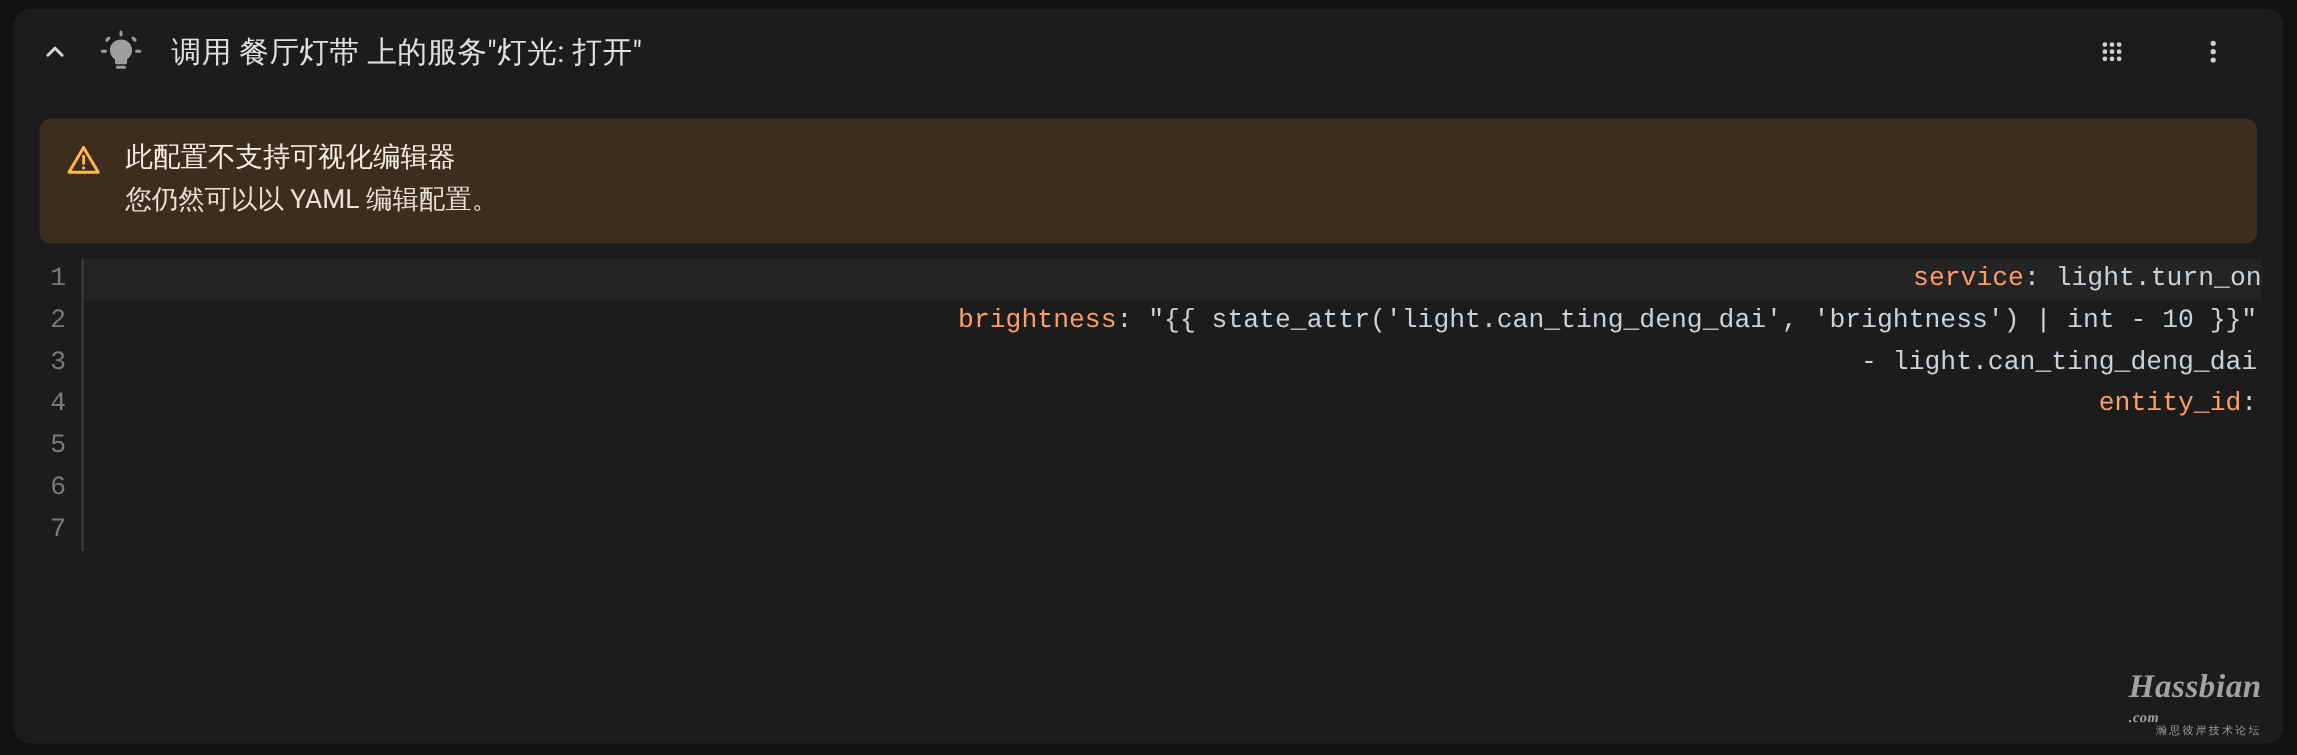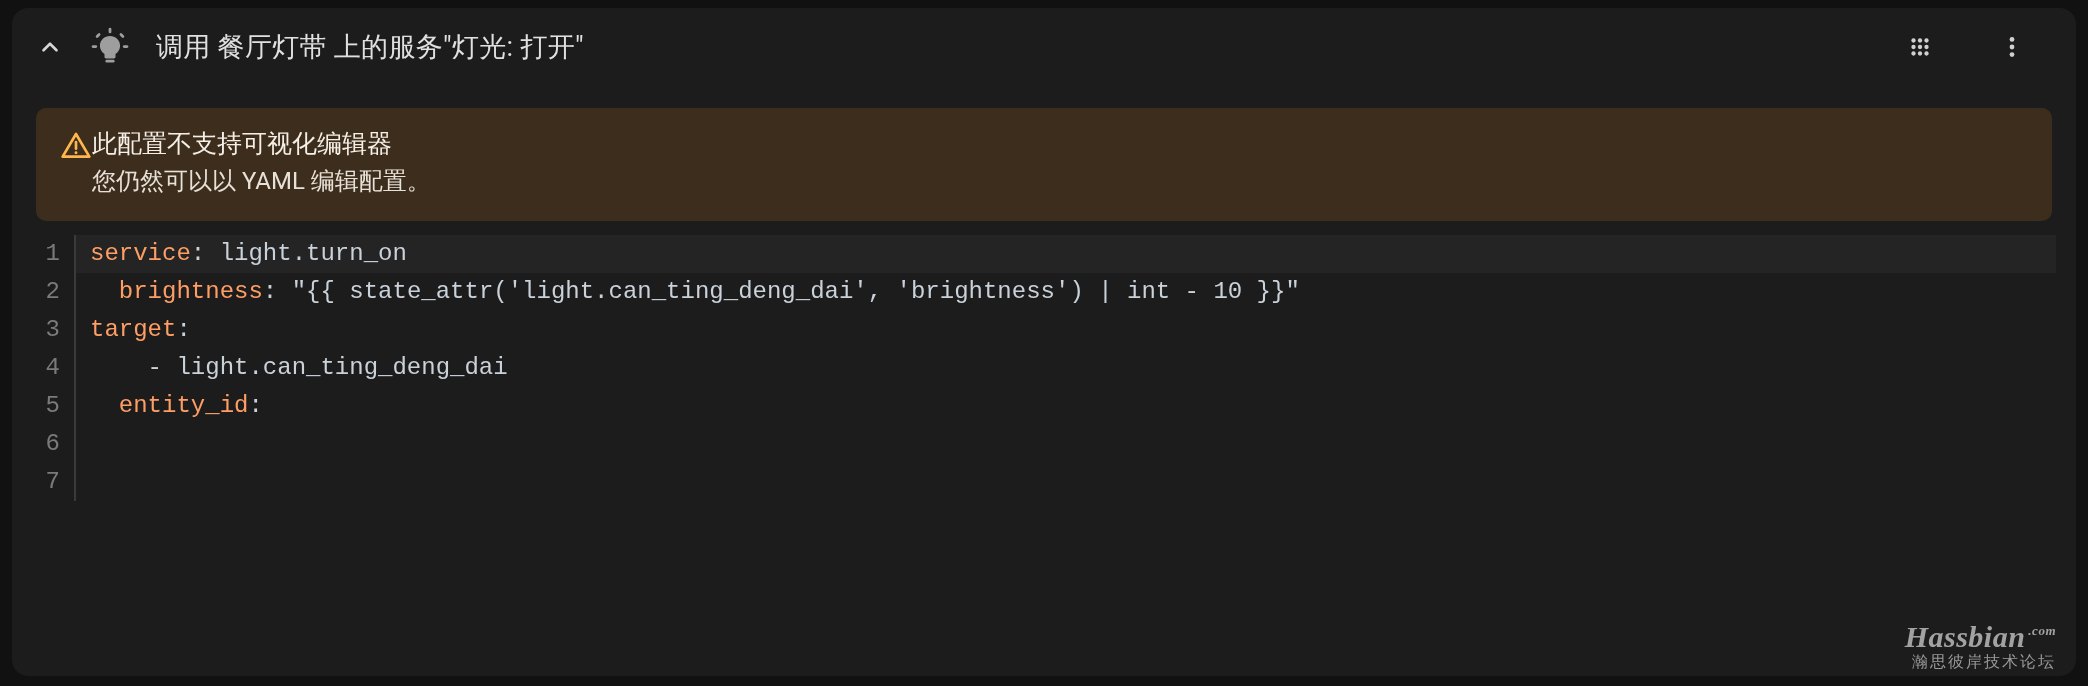--- a/index.html
+++ b/index.html
@@ -66,20 +66,21 @@
     justify-content: center;
     cursor: pointer;
     color: #d0d0d0;
   }
   .warning {
     margin: 22px 24px 14px 24px;
     background: rgba(120, 78, 30, 0.35);
     border-radius: 10px;
     padding: 18px 24px 22px 24px;
     display: flex;
+    gap: 22px;
     align-items: flex-start;
   }
   .warn-icon {
     margin-top: 4px;
     flex-shrink: 0;
   }
   .warn-body {
     color: #e8e1d8;
     font-size: 24px;
     line-height: 1.45;
@@ -114,21 +115,21 @@
     padding-right: 12px;
     user-select: none;
     border-right: 2px solid #3a3a3a;
     min-width: 40px;
   }
   .gutter .ln { padding: 0 2px; }
   .code {
     padding-left: 14px;
     flex: 1;
   }
-  .line { white-space: pre; height: 38px; }
+  .line { white-space: pre; height: 38px; text-align: right; }
   .line.hl {
     background: rgba(255,255,255,0.04);
     margin-left: -14px;
     padding-left: 14px;
     margin-right: -4px;
   }
   .tok-key { color: #ff9e64; }
   .tok-punc { color: #c9d1d9; }
   .tok-plain { color: #c9d1d9; }
   .tok-val { color: #c9d1d9; }
@@ -146,27 +147,28 @@
     pointer-events: none;
     opacity: 0.78;
   }
   .watermark .wm-main {
     font-size: 30px;
     font-weight: 700;
     letter-spacing: 0.5px;
     display: inline-flex;
     align-items: flex-start;
     gap: 3px;
+    flex-direction: column;
   }
   .watermark .wm-com {
     font-size: 13px;
     margin-top: 2px;
   }
   .watermark .wm-sub {
-    font-size: 16px;
+    font-size: 10px;
     font-style: normal;
     font-family: -apple-system, sans-serif;
     letter-spacing: 2px;
     margin-top: 2px;
     color: #bdbdbd;
   }
 </style>
 </head>
 <body>
 
@@ -238,21 +240,20 @@
       <div class="ln">2</div>
       <div class="ln">3</div>
       <div class="ln">4</div>
       <div class="ln">5</div>
       <div class="ln">6</div>
       <div class="ln">7</div>
     </div>
     <div class="code">
       <div class="line hl"><span class="tok-key">service</span><span class="tok-punc">:</span><span class="tok-plain"> </span><span class="tok-val">light.turn_on</span></div>
       <div class="line"><span class="tok-plain">  </span><span class="tok-key">brightness</span><span class="tok-punc">:</span><span class="tok-plain"> </span><span class="tok-quoted">"{{ state_attr('light.can_ting_deng_dai', 'brightness') | int - 10 }}"</span></div>
-      <div class="line"><span class="tok-key">target</span><span class="tok-punc">:</span></div>
       <div class="line"><span class="tok-plain">    </span><span class="tok-punc">-</span><span class="tok-plain"> </span><span class="tok-val">light.can_ting_deng_dai</span></div>
       <div class="line"><span class="tok-plain">  </span><span class="tok-key">entity_id</span><span class="tok-punc">:</span></div>
       <div class="line"></div>
     </div>
   </div>
 
   <div class="watermark">
     <div class="wm-main">
       <span>Hassbian</span>
         <span class="wm-com">.com</span>

